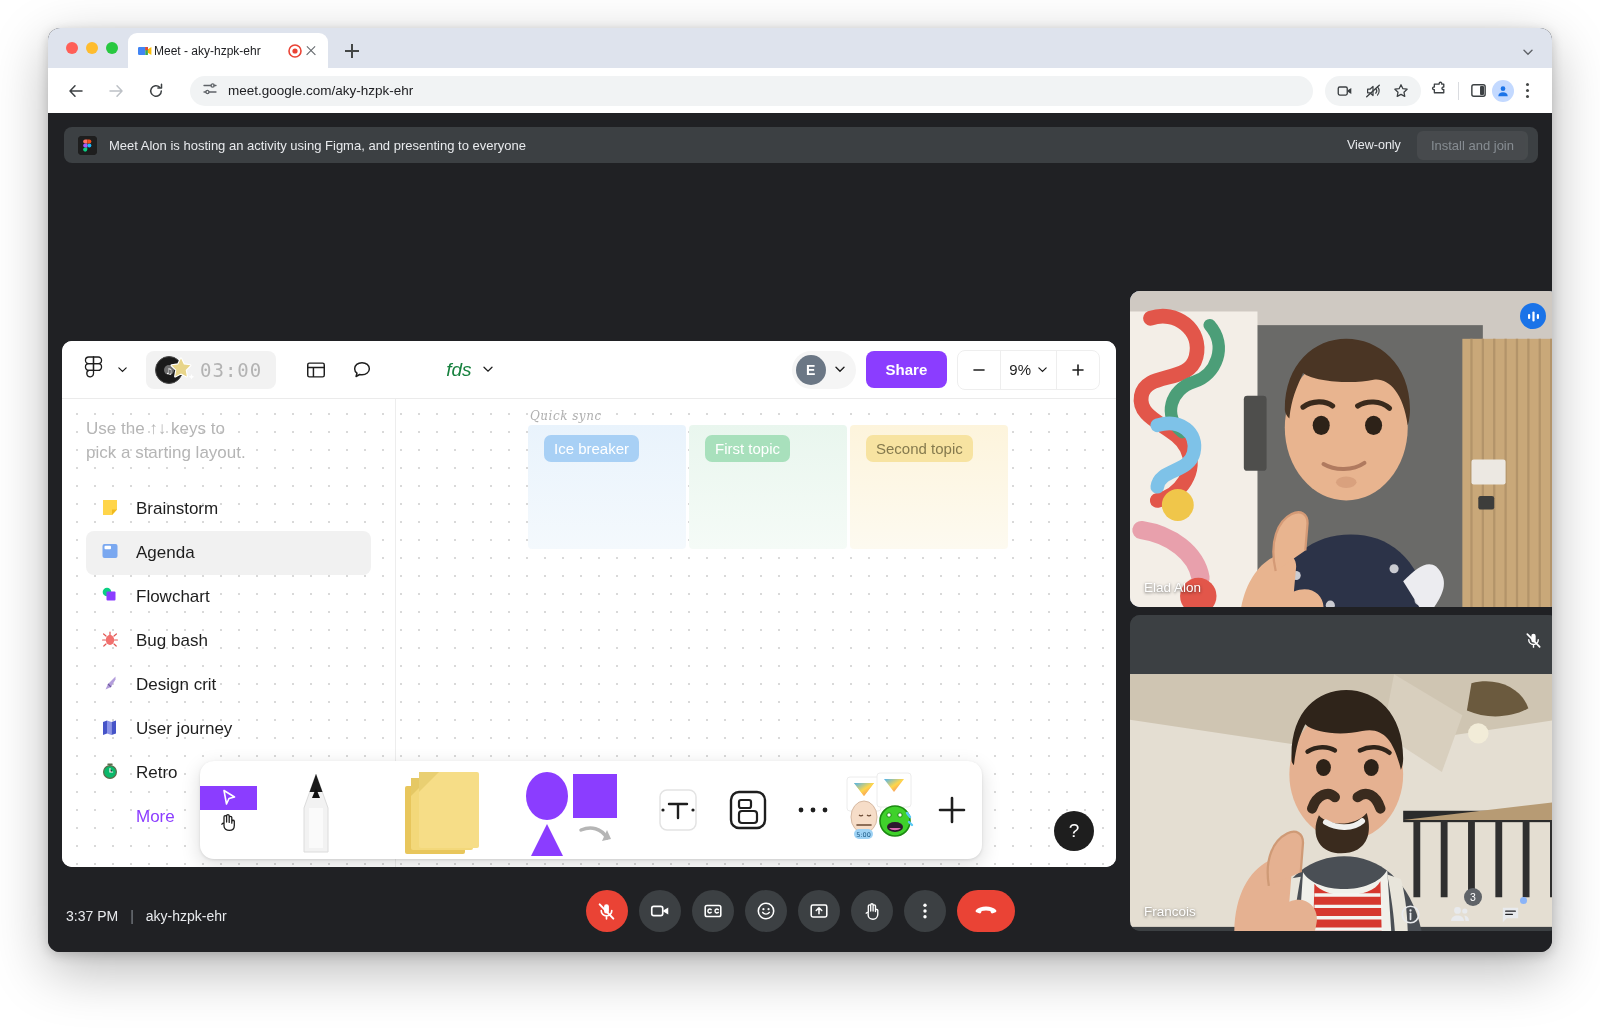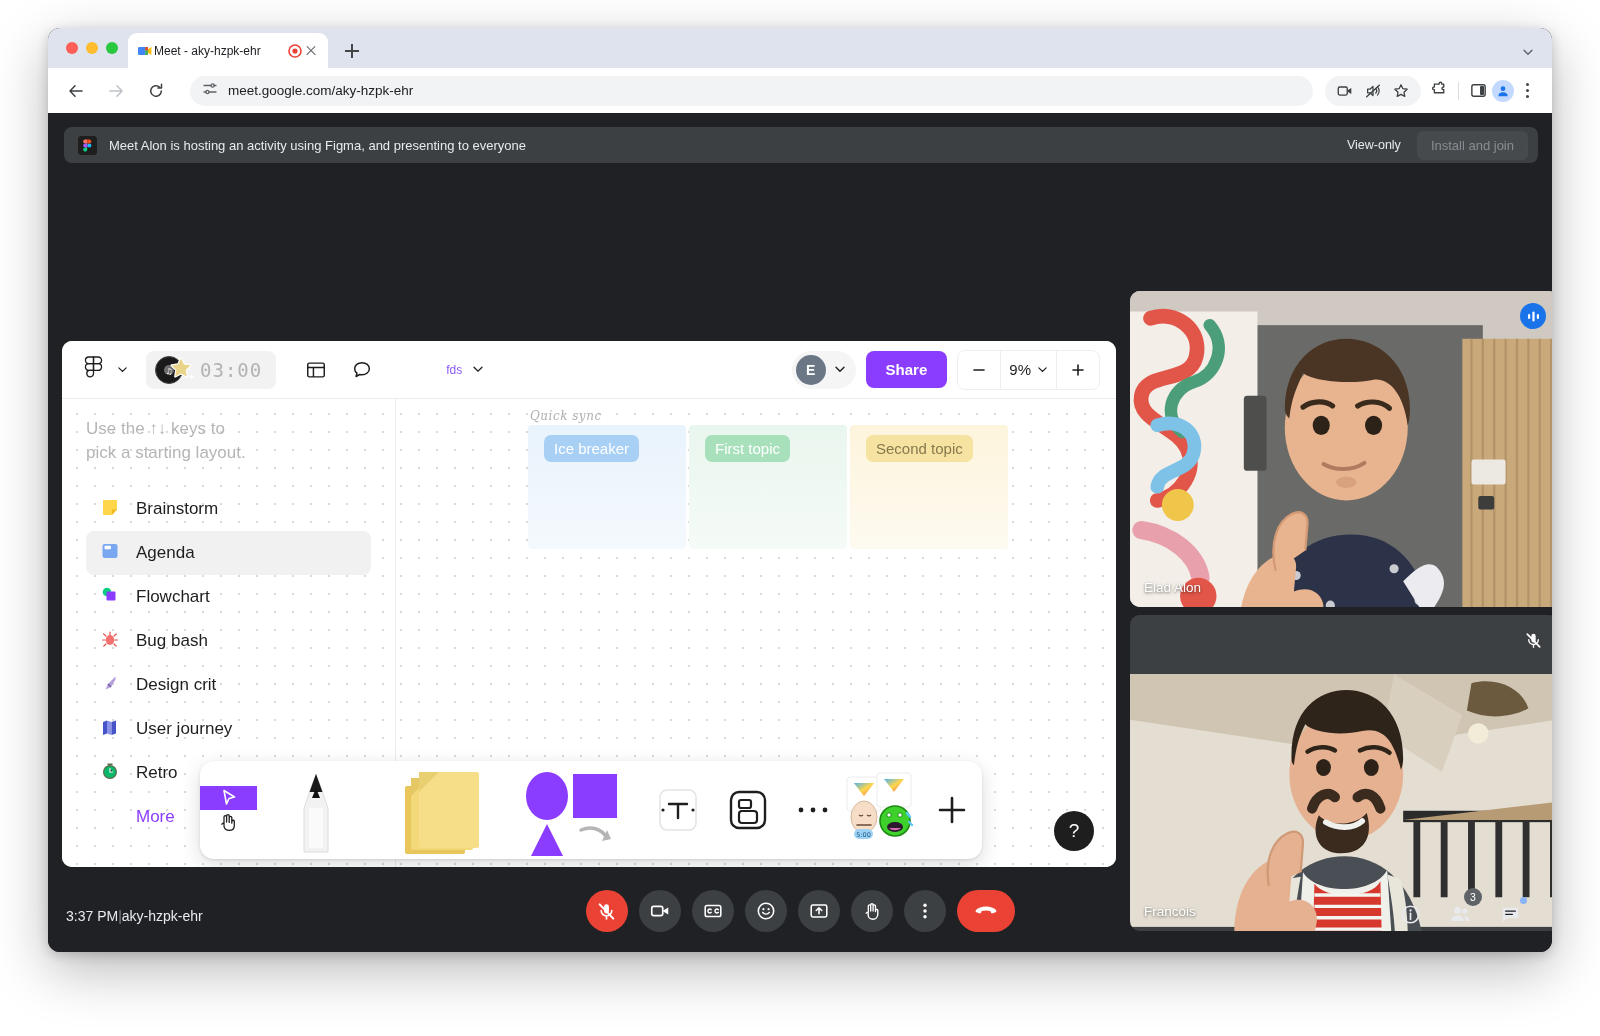--- a/index.html
+++ b/index.html
@@ -188,21 +188,21 @@
   #timer-chip .tval {
     font-family: "DejaVu Sans Mono", monospace;
     font-size: 19px; color: #b3b3b3; letter-spacing: 1px;
   }
   .tb-btn { width: 36px; height: 36px; border-radius: 6px; display:flex; align-items:center; justify-content:center; cursor:pointer; }
   #fg-filename {
     margin-left: 62px;
     display: flex; align-items: center; gap: 10px;
     cursor: pointer;
   }
-  #fg-filename .fname { font-size: 12px; color: #8b5cf6; }
+  #fg-filename .fname { font-size: 19px; color: #15803d; font-style: italic; }
   #fg-right { position: absolute; right: 16px; display:flex; align-items:center; gap: 10px; }
   #avatar-group {
     display:flex; align-items:center; gap: 8px;
     background: #f5f5f5; border-radius: 20px; padding: 4px 10px 4px 4px;
     cursor: pointer;
   }
   #avatar-group .av {
     width: 30px; height: 30px; border-radius: 50%;
     background: #6b7785; color:#fff;
     display:flex; align-items:center; justify-content:center;
@@ -347,21 +347,21 @@
     width: 22px; height: 22px;
     display:flex; align-items:center; justify-content:center;
     z-index: 4;
   }
   .video-art { position: absolute; inset: 0; }
 
   
   #statusline {
     position: absolute; left: 18px; bottom: 28px;
     font-size: 14px; color: #e8eaed;
-    display: flex; align-items: center; 
+    display: flex; align-items: center; gap: 12px;
   }
   #statusline .bar { color: #80868b; }
   #controls {
     position: absolute; left: 0; right: 0; bottom: 20px;
     display: flex; justify-content: center; align-items: center;
     gap: 11px;
   }
   .cbtn {
     width: 42px; height: 42px; border-radius: 50%;
     background: #3c4043;

